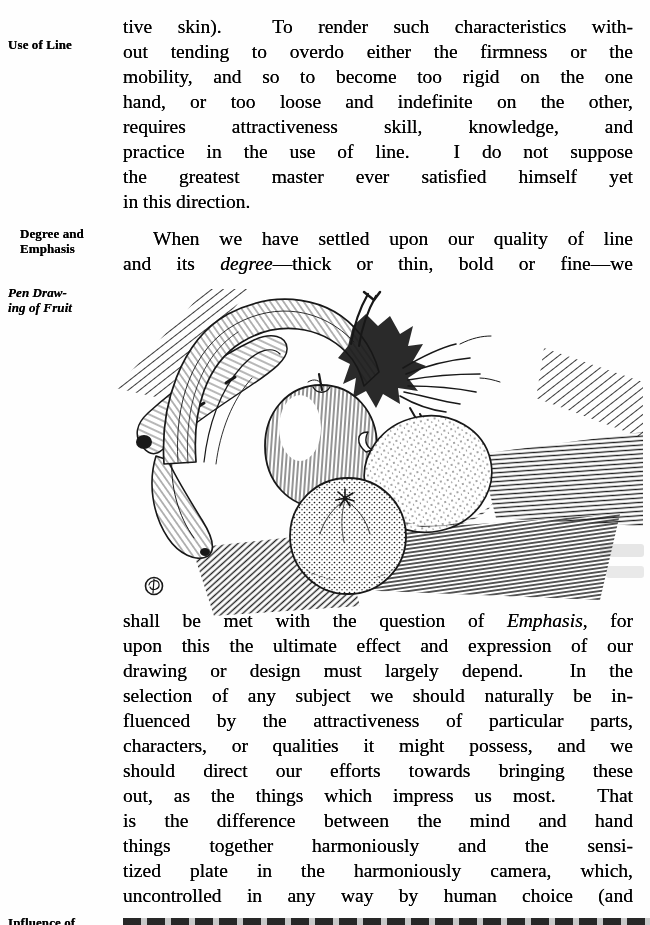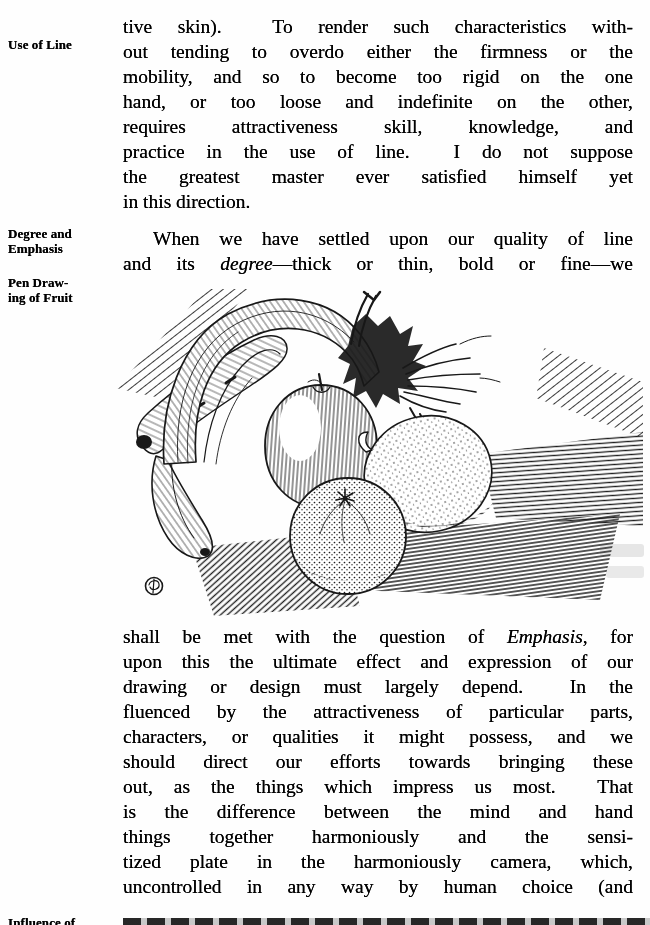--- a/index.html
+++ b/index.html
@@ -14,28 +14,28 @@
   }
   
   .margin-notes{position:absolute;left:0;top:0;width:120px;height:100%;}
   .margin-note{
     position:absolute;left:8px;width:112px;
     font-weight:700;font-size:13px;line-height:15px;
     letter-spacing:.1px;
     text-shadow:0 0 .3px rgba(0,0,0,.85);
   }
   .margin-note:nth-child(1){top:37px;}
-  .margin-note:nth-child(2){top:226px;}
-  .margin-note:nth-child(3){top:275px;}
+  .margin-note:nth-child(2){top:226px;margin-left:12px;}
+  .margin-note:nth-child(3){top:285px;font-style:italic;}
   .margin-note:nth-child(4){top:915px;}
   
   .para{position:absolute;left:123px;width:510px;}
   .para1{top:14px;}
   .para2{top:226px;}
-  .para3{top:624px;}
+  .para3{top:608px;}
   .tline{
     text-align:justify;text-align-last:justify;
     font-size:19.5px;line-height:25px;
     text-shadow:0 0 .35px rgba(0,0,0,.9);
   }
   .para1 .tline:last-child{text-align-last:left;}
   .para2 .tline:first-child{text-indent:30px;}
   .tline i{}
   
   .illustration{position:absolute;left:108px;top:286px;width:540px;height:332px;}
@@ -190,20 +190,21 @@
       <circle cx="46" cy="300" r="8.5" stroke-width="1.6"></circle>
       <path d="M41,299 C42,294 50,293 51,298 C52,303 44,306 42,301 M46,293 L45,307" stroke-width="1.2"></path>
     </g>
   </svg>
 
   <div class="para para3">
 
   <div class="tline">shall be met with the question of <i>Emphasis</i>, for</div>
       <div class="tline">upon this the ultimate effect and expression of our</div>
       <div class="tline">drawing or design must largely depend.&nbsp; In the</div>
+      <div class="tline">selection of any subject we should naturally be in-</div>
       <div class="tline">fluenced by the attractiveness of particular parts,</div>
       <div class="tline">characters, or qualities it might possess, and we</div>
       <div class="tline">should direct our efforts towards bringing these</div>
       <div class="tline">out, as the things which impress us most.&nbsp; That</div>
       <div class="tline">is the difference between the mind and hand</div>
       <div class="tline">things together harmoniously and the sensi-</div>
       <div class="tline">tized plate in the harmoniously camera, which,</div>
       <div class="tline">uncontrolled in any way by human choice (and</div>
     </div>
 

